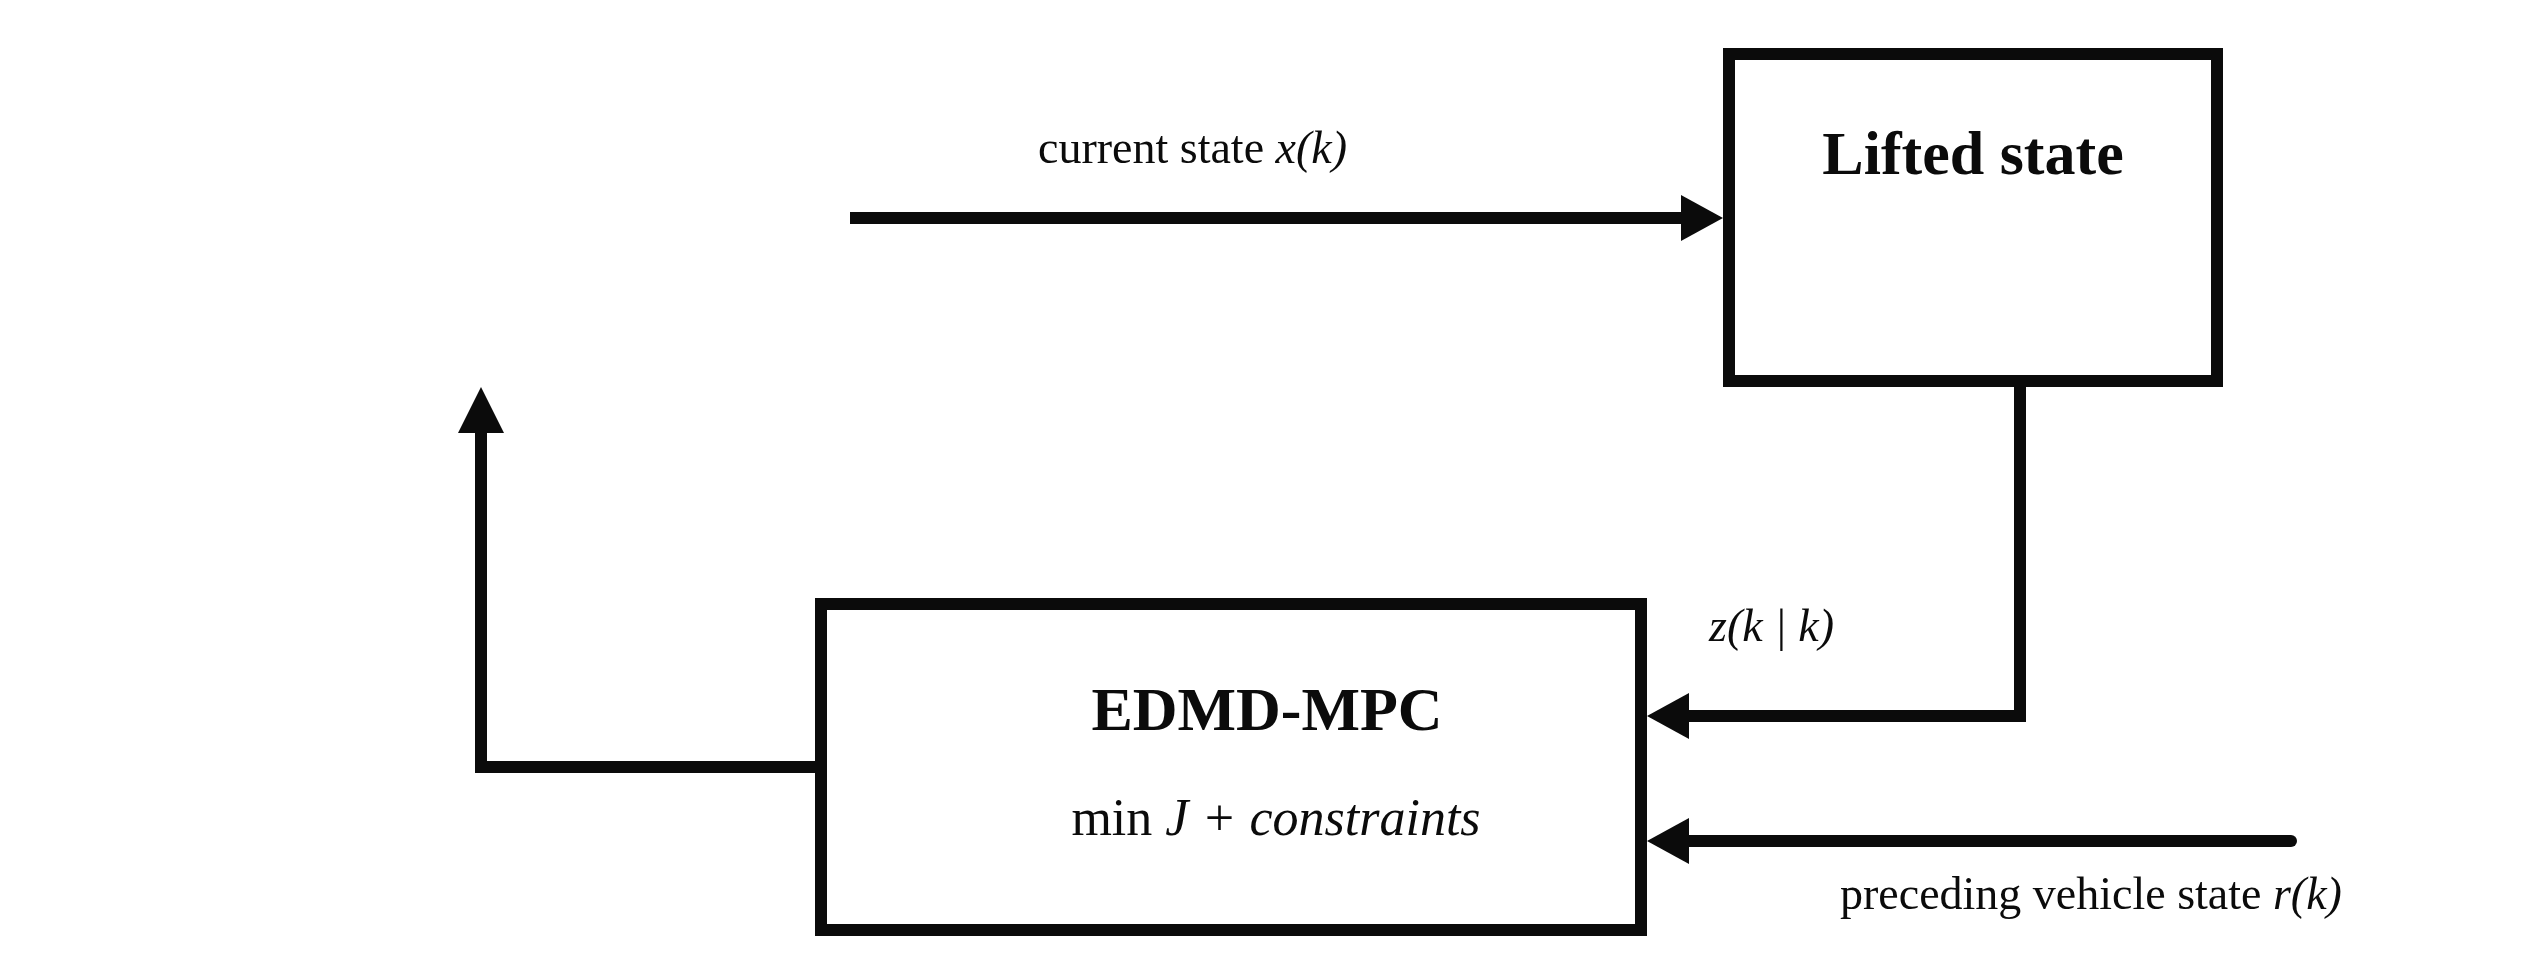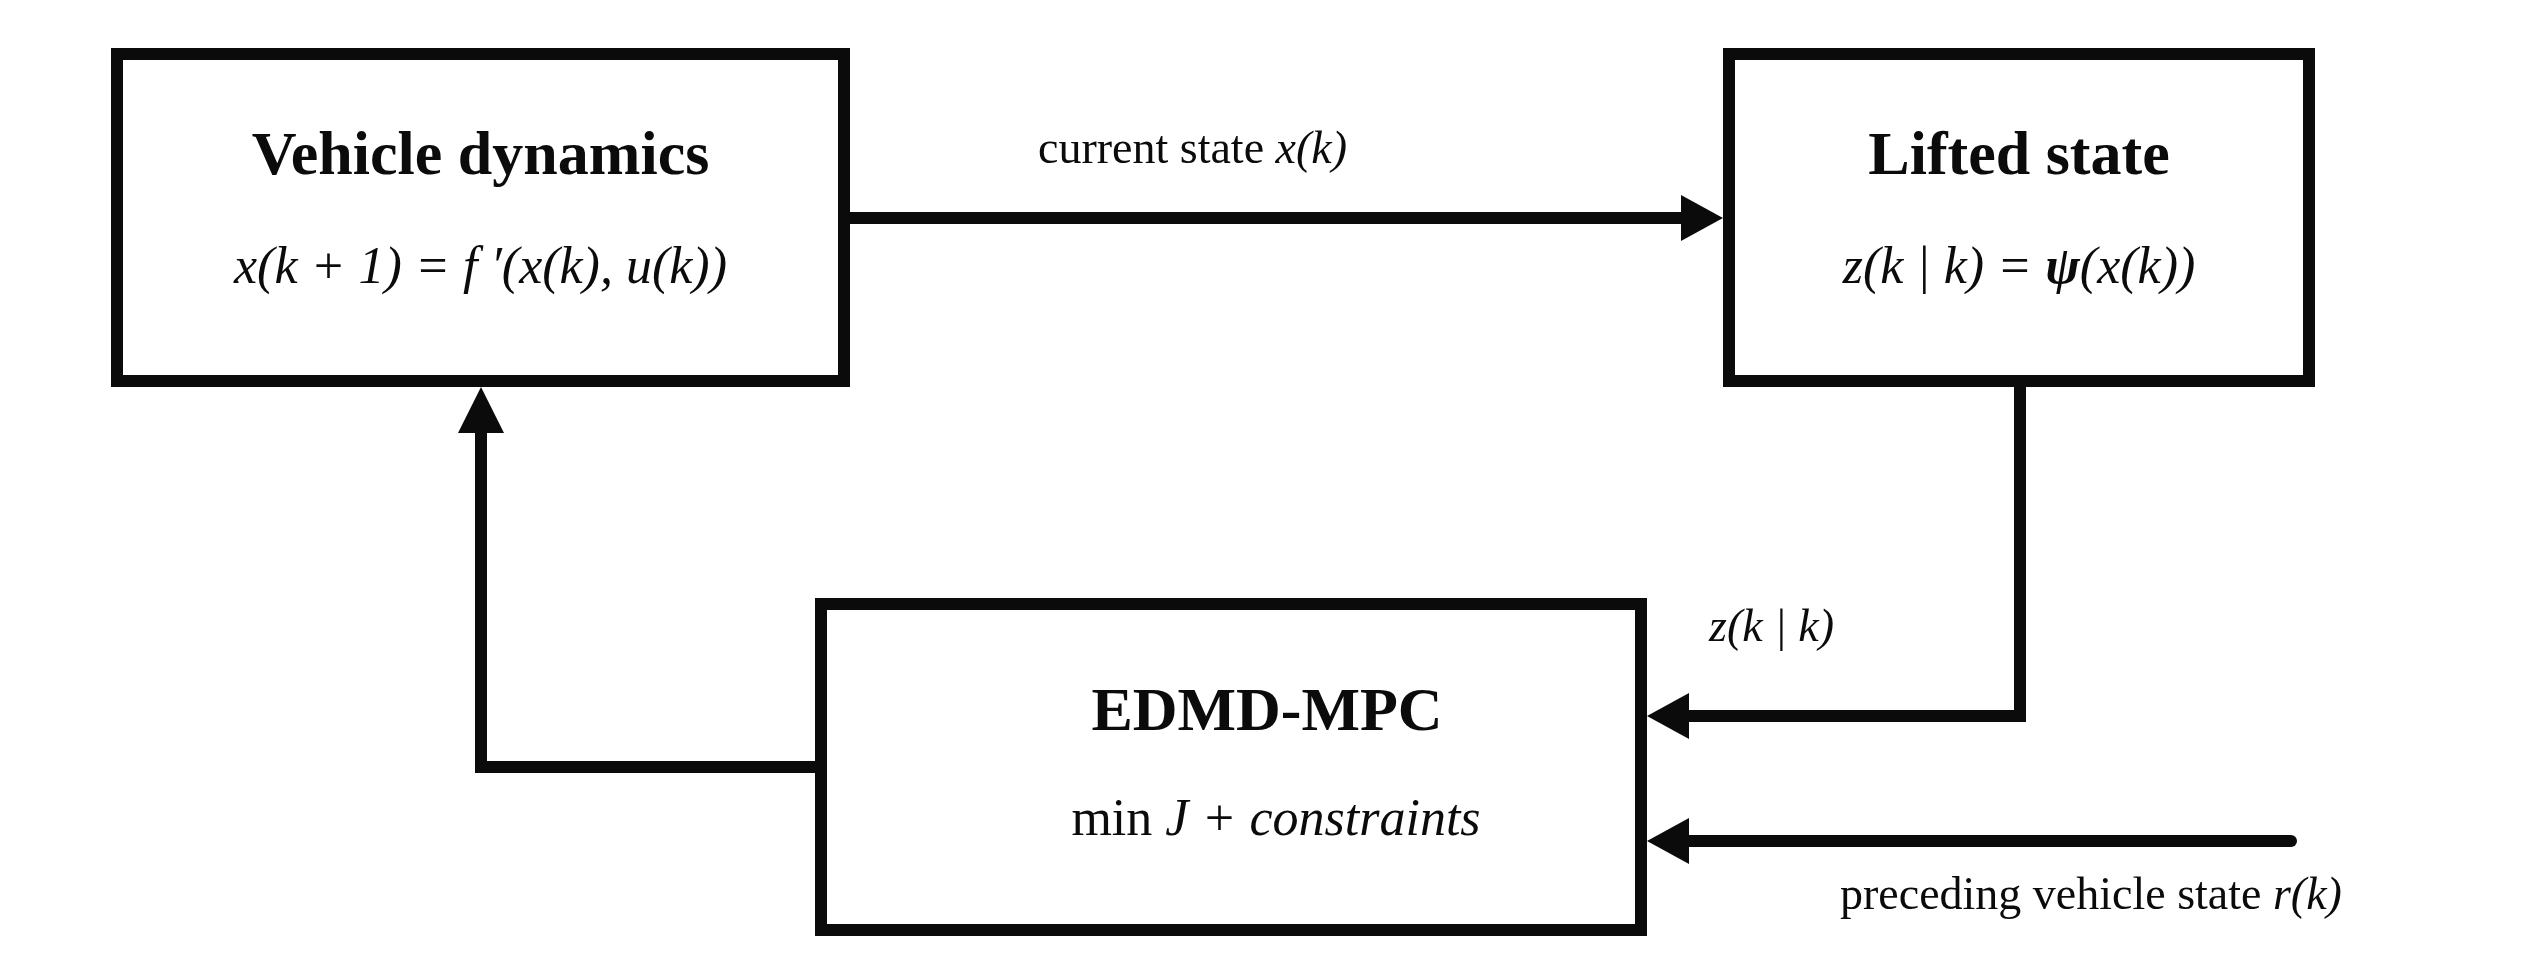--- a/index.html
+++ b/index.html
@@ -46,30 +46,23 @@
   .arrowhead{position:absolute;width:0;height:0;}
   .ah-right{border-top:23px solid transparent;border-bottom:23px solid transparent;border-left:42px solid #0b0b0b;}
   .ah-left{border-top:23px solid transparent;border-bottom:23px solid transparent;border-right:42px solid #0b0b0b;}
   .ah-up{border-left:23px solid transparent;border-right:23px solid transparent;border-bottom:46px solid #0b0b0b;}
 </style>
 </head>
 <body>
 
 <div id="canvas">
 
-  <div class="box" style="left:111px;top:48px;width:739px;height:339px;">
-    <div class="box-title" style="top:62px;">Vehicle dynamics</div>
-    <div class="box-eq mathit" style="top:180px;">x(k + 1) = f ′(x(k), u(k))</div>
-  </div>
 
-  <div class="box" style="left:1723px;top:48px;width:592px;height:339px;">
+  <div class="box" style="left:1723px;top:48px;width:500px;height:339px;">
     <div class="box-title" style="top:62px;">Lifted state</div>
-    <div class="box-eq" style="top:180px;">
-      <span class="mathit">z(k | k) = </span><span class="psi">ψ</span><span class="mathit">(x(k))</span>
-    </div>
   </div>
 
   <div class="box" style="left:815px;top:598px;width:832px;height:338px;">
     <div class="box-title" style="top:68px;padding-left:36px;">EDMD-MPC</div>
     <div class="box-eq" style="top:182px;padding-left:45px;">
       <span>min </span><span class="mathit">J + constraints</span>
     </div>
   </div>
 
   <div class="line" style="left:850px;top:212px;width:838px;height:12px;"></div>

